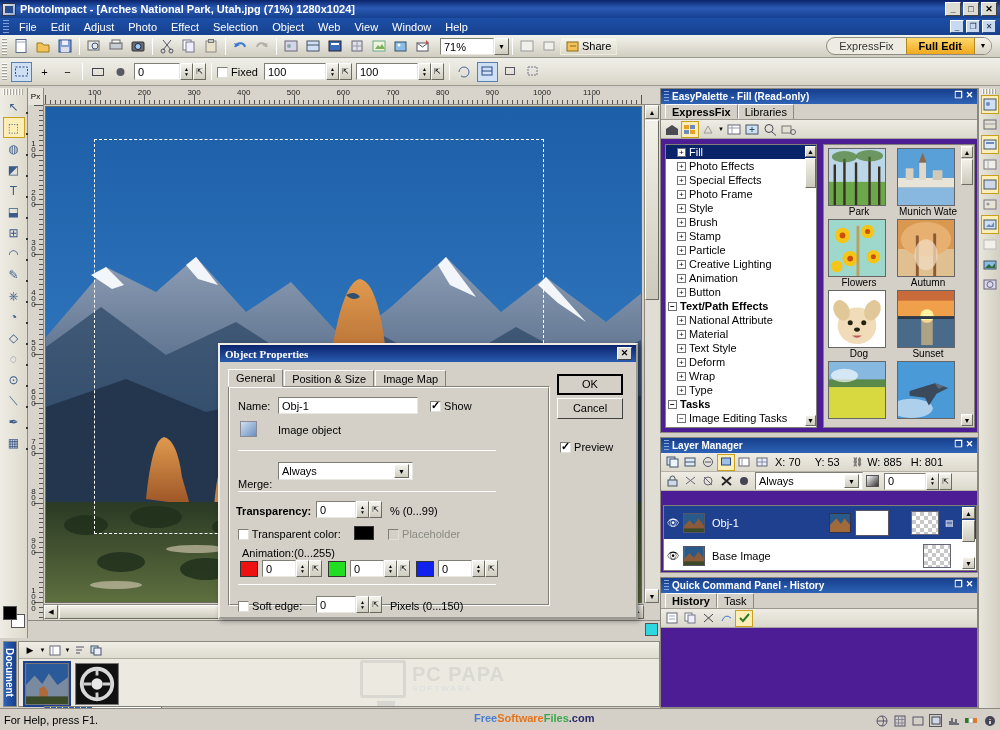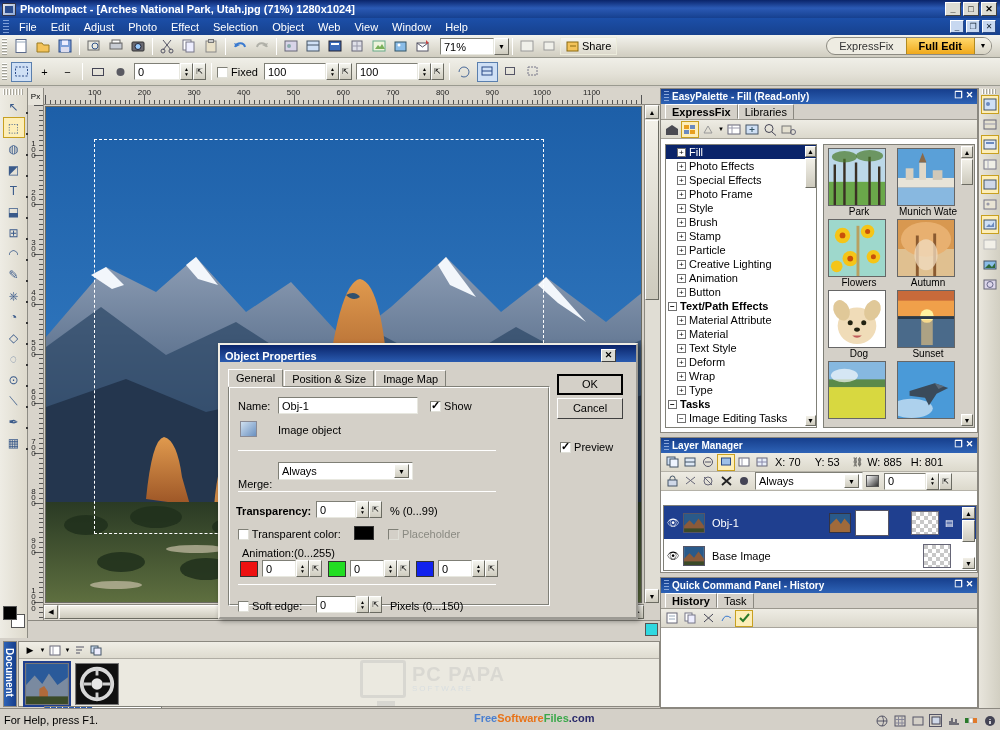--- a/index.html
+++ b/index.html
@@ -100,40 +100,40 @@
   .selrect{position:absolute;left:48px;top:32px;width:450px;height:395px;border:1px dashed #fff;pointer-events:none;}
   .scroll-v{position:absolute;right:0;top:17px;width:16px;height:498px;background:#e0ddd4;border-left:1px solid #8b8880;}
   .scroll-h{position:absolute;left:16px;bottom:18px;width:600px;height:16px;background:#e0ddd4;border-top:1px solid #8b8880;}
   .sbtn{background:linear-gradient(180deg,#f2f0e8,#cdcabd);border:1px solid #fff;border-right-color:#6b6b62;border-bottom-color:#6b6b62;display:flex;align-items:center;justify-content:center;font-size:7px;}
   .sthumb{background:linear-gradient(180deg,#f2f0e8,#cdcabd);border:1px solid #fff;border-right-color:#6b6b62;border-bottom-color:#6b6b62;}
   .statusline{position:absolute;left:0;bottom:0;width:632px;height:18px;background:#d4d0c8;border-top:1px solid #8b8880;}
   .cyanbox{position:absolute;right:2px;bottom:2px;width:13px;height:13px;background:#2fd8e0;border:1px solid #555;}
 
   
   .dlg{position:absolute;left:218px;top:343px;width:420px;height:276px;background:#d4d0c8;border:2px outset #f0ede4;box-shadow:2px 2px 5px rgba(0,0,0,.4);}
-  .dlg-tb{height:17px;background:linear-gradient(180deg,#0a246a,#2a5bb0);color:#fff;font-size:11px;font-weight:bold;display:flex;align-items:flex-end;padding:0 20px 0 5px;}
+  .dlg-tb{height:17px;background:linear-gradient(180deg,#0a246a,#2a5bb0);color:#fff;font-size:11px;font-weight:bold;display:flex;align-items:center;padding:0 4px 0 5px;font-family:Liberation Serif, serif;}
   .dlg-tb .sp{flex:1;}
   .dlg-x{width:15px;height:13px;background:#dcdcd4;border:1px solid #fff;border-right-color:#404040;border-bottom-color:#404040;color:#000;font-size:9px;font-weight:bold;text-align:center;line-height:11px;}
   .tabstrip{position:absolute;left:8px;top:24px;width:310px;height:18px;display:flex;align-items:flex-end;}
   .tab{height:17px;padding:0 7px;font-size:11px;line-height:16px;background:#d4d0c8;border:1px solid #fff;border-right-color:#808078;border-bottom:none;margin-right:1px;}
   .tab.active{height:18px;background:#d4d0c8;border-bottom:1px solid #d4d0c8;font-weight:normal;position:relative;z-index:2;}
   .dlgbody{position:absolute;left:8px;top:41px;width:322px;height:220px;border:1px solid #fff;border-top-color:#808078;border-left-color:#808078;}
   .dlgbody2{position:absolute;left:0;top:0;right:0;bottom:0;border:1px solid #808078;border-top-color:#fff;border-left-color:#fff;}
   .fld{position:absolute;font-size:11px;}
   .txtin{background:#fff;border:1px solid #7f7f76;border-right-color:#e8e8e0;border-bottom-color:#e8e8e0;font-size:11px;padding:1px 3px;font-family:"Liberation Sans",sans-serif;height:17px;}
   .selin{background:#fff;border:1px solid #7f7f76;border-right-color:#e8e8e0;border-bottom-color:#e8e8e0;height:18px;font-size:11px;display:flex;align-items:center;padding:0 3px;}
   .selarrow{margin-left:auto;width:15px;height:14px;background:linear-gradient(180deg,#f4f4ee,#cfccbf);border:1px solid #fff;border-right-color:#6b6b62;border-bottom-color:#6b6b62;display:flex;align-items:center;justify-content:center;font-size:7px;}
   .dbtn{position:absolute;width:64px;height:21px;background:#d4d0c8;border:1px solid #fff;border-right-color:#404040;border-bottom-color:#404040;font-size:11px;text-align:center;line-height:19px;}
   .dbtn.def{border:2px solid #000;line-height:17px;}
   .hr{position:absolute;height:1px;background:#808078;border-bottom:1px solid #fff;}
   .cs{width:17px;height:14px;border:1px solid #333;display:inline-block;vertical-align:-3px;}
 
   
   .dock{position:absolute;left:660px;top:88px;width:318px;height:620px;}
-  .panel{position:absolute;left:0;width:318px;background:#ffffff;border:1px solid #8b8880;}
+  .panel{position:absolute;left:0;width:318px;background:#4c1d95;border:1px solid #8b8880;}
   .p-tb{height:15px;background:linear-gradient(180deg,#163e8c,#2e63b6);color:#fff;font-size:10px;font-weight:bold;display:flex;align-items:center;padding:0 2px 0 3px;}
   .p-tb .pg{width:5px;height:11px;margin-right:3px;background:repeating-linear-gradient(180deg,#8aa8dc 0 1px,transparent 1px 3px);}
   .p-tb .sp{flex:1;}
   .p-tb .b{width:11px;height:11px;color:#fff;font-size:9px;text-align:center;line-height:9px;}
   .ptabs{height:16px;display:flex;align-items:flex-end;padding-left:4px;border-bottom:1px solid #9a978e;background:#d4d0c8;}
   .ptab{font-size:11px;padding:0 6px;line-height:14px;height:15px;border:1px solid #fff;border-right-color:#8a8880;border-bottom:none;background:#d4d0c8;}
   .ptab.active{font-weight:bold;background:#d4d0c8;border-bottom:1px solid #d4d0c8;}
   .ptoolbar{height:19px;display:flex;align-items:center;background:linear-gradient(180deg,#eeece4,#dbd8cc);border-bottom:1px solid #a8a59c;padding-left:2px;}
   .pti{width:18px;height:17px;display:flex;align-items:center;justify-content:center;border:1px solid transparent;}
   .pti.sel{background:#fdeeb8;border:1px solid #c8a020;}
@@ -1063,21 +1063,21 @@
             <div class="tnode" style="padding-left: 11px;">
               <span class="texp">+</span>
               <span>Button</span>
             </div>
             <div class="tnode" style="padding-left: 2px; font-weight: bold;">
               <span class="texp">−</span>
               <span>Text/Path Effects</span>
             </div>
             <div class="tnode" style="padding-left: 11px;">
               <span class="texp">+</span>
-              <span>Material Attribute</span>
+              <span>National Attribute</span>
             </div>
             <div class="tnode" style="padding-left: 11px;">
               <span class="texp">+</span>
               <span>Material</span>
             </div>
             <div class="tnode" style="padding-left: 11px;">
               <span class="texp">+</span>
               <span>Text Style</span>
             </div>
             <div class="tnode" style="padding-left: 11px;">

